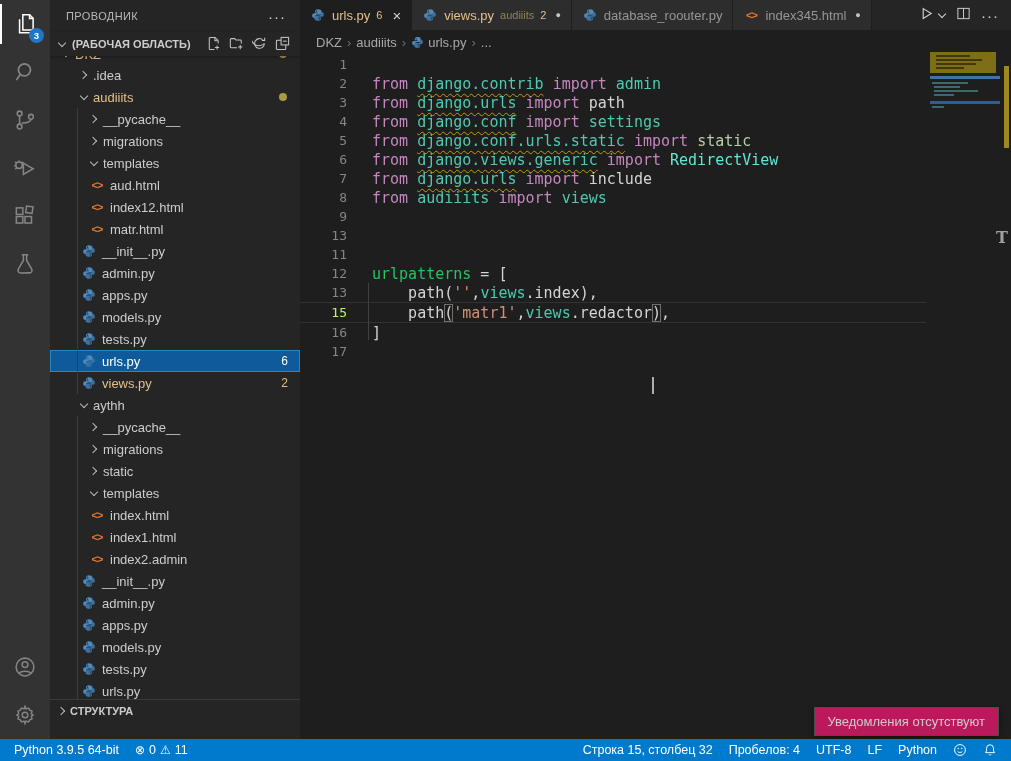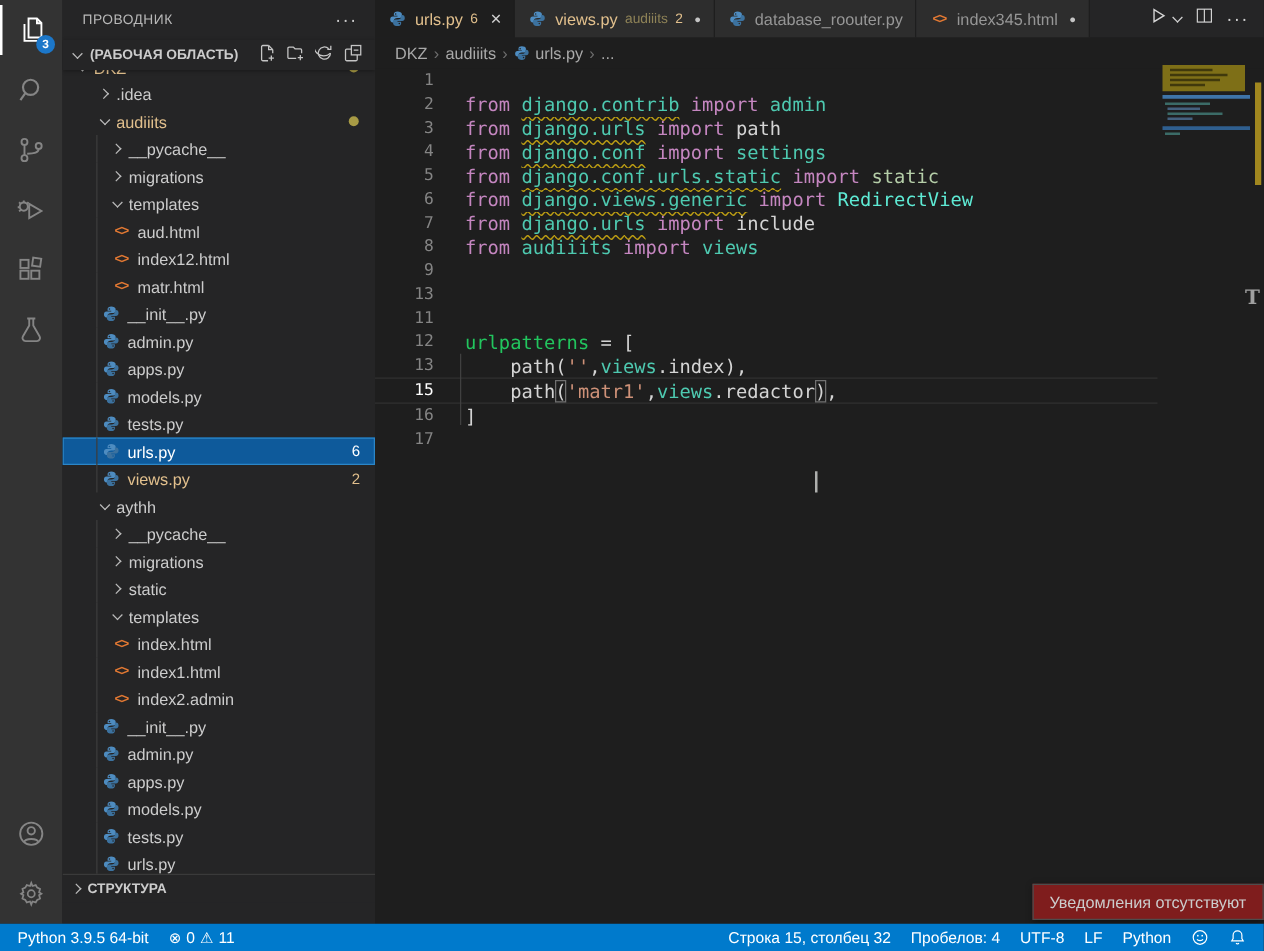--- a/index.html
+++ b/index.html
@@ -68,40 +68,40 @@
   #breadcrumbs{position:absolute;left:0;top:30px;right:0;height:25px;display:flex;align-items:center;
     font-size:13px;color:#a9a9a9;padding-left:16px;gap:3px;background:#1e1e1e;}
   .bc-sep{color:#6e6e6e;padding:0 2px;}
   .bc-item{display:flex;align-items:center;gap:4px;cursor:pointer;}
   .bc-item svg{width:13px;height:13px;}
 
   #codearea{position:absolute;left:0;top:55px;right:0;bottom:0;font-family:"DejaVu Sans Mono",monospace;}
   .cline{display:flex;height:19px;align-items:center;margin-right:85px;position:relative;}
   .cline.current{border-top:1px solid #313131;border-bottom:1px solid #313131;}
   .cnum{width:47px;flex:none;text-align:right;color:#858585;font-size:13px;}
-  .cline.current .cnum{color:#ffffff;}
+  .cline.current .cnum{color:#bef264;}
   .ctext{margin-left:25px;white-space:pre;font-size:15px;color:#d4d4d4;}
   .tk-kw{color:#C586C0;} .tk-mod{color:#4EC9B0;} .tk-dim{color:#5eead4;} .tk-lime{color:#B5CEA8;}
   .tk-var{color:#22c55e;} .tk-str{color:#CE9178;} .tk-txt{color:#D4D4D4;}
   .wavy{text-decoration:underline;text-decoration-style:wavy;text-decoration-color:#bd9e12;
     text-decoration-thickness:1px;text-underline-offset:3.5px;}
   .bbox{outline:1px solid #707070;outline-offset:-1px;}
   #indentguide{position:absolute;left:68px;top:228px;width:1px;height:57px;background:#404040;}
   #cursor{position:absolute;left:352px;top:322px;width:1.5px;height:17px;background:#aeafad;}
 
   
   #minimap{position:absolute;left:630px;top:46px;width:70px;height:120px;}
   .mm{position:absolute;}
   #overview{position:absolute;right:2px;top:66px;width:5px;height:82px;background:#b99a20;opacity:.85;}
   #overlayT{position:absolute;right:1px;top:228px;width:14px;color:#a0a0a0;font-size:16px;font-weight:bold;
     font-family:"DejaVu Serif",serif;}
 
   
-  #toast{position:absolute;right:0;bottom:25px;height:27px;display:flex;align-items:center;padding:0 13px;
-    background:#7f1d1d;border:1px solid #4d4d4d;color:#cccccc;font-size:13px;z-index:10;box-shadow:0 2px 6px rgba(0,0,0,.4);}
+  #toast{position:absolute;right:12px;bottom:25px;height:27px;display:flex;align-items:center;padding:0 13px;
+    background:#be185d;border:1px solid #4d4d4d;color:#cccccc;font-size:13px;z-index:10;box-shadow:0 2px 6px rgba(0,0,0,.4);}
 
   
   #statusbar{position:absolute;left:0;right:0;bottom:0;height:22px;background:#007acc;color:#ffffff;
     display:flex;align-items:center;font-size:12.5px;z-index:11;}
   .st-item{padding:0 8px;display:flex;align-items:center;gap:4px;cursor:pointer;height:38px;}
   .st-left{display:flex;padding-left:6px;}
   .st-right{margin-left:auto;display:flex;padding-right:6px;}
   .st-item svg{width:14px;height:14px;}
   .st-glyph{font-size:12px;}
 </style>

